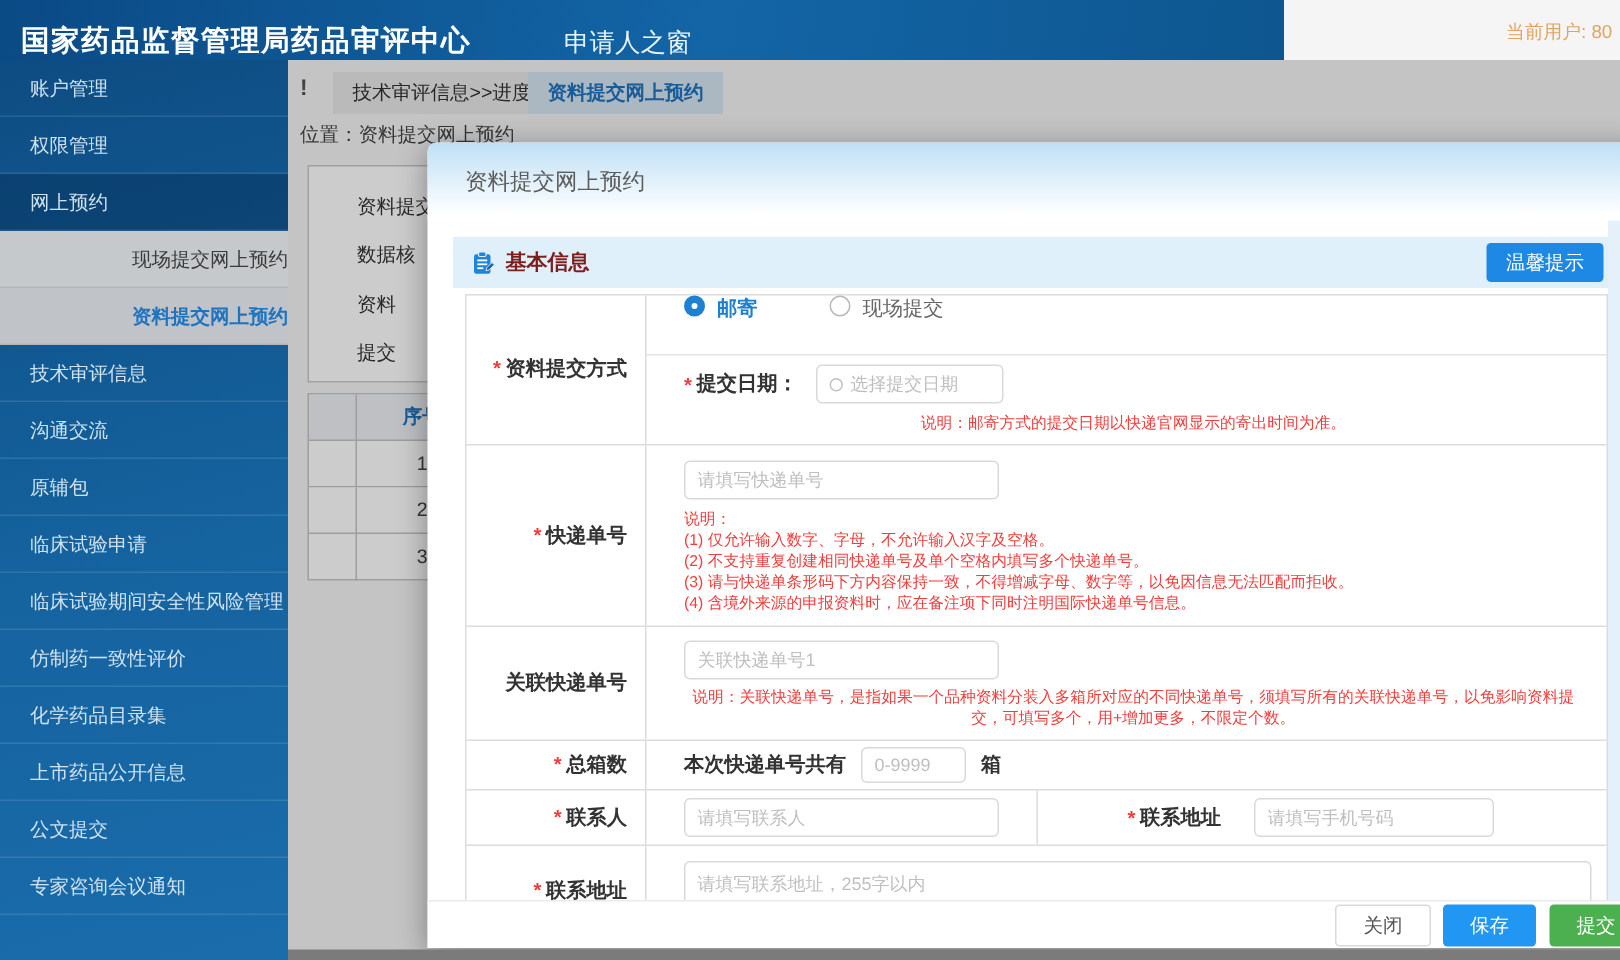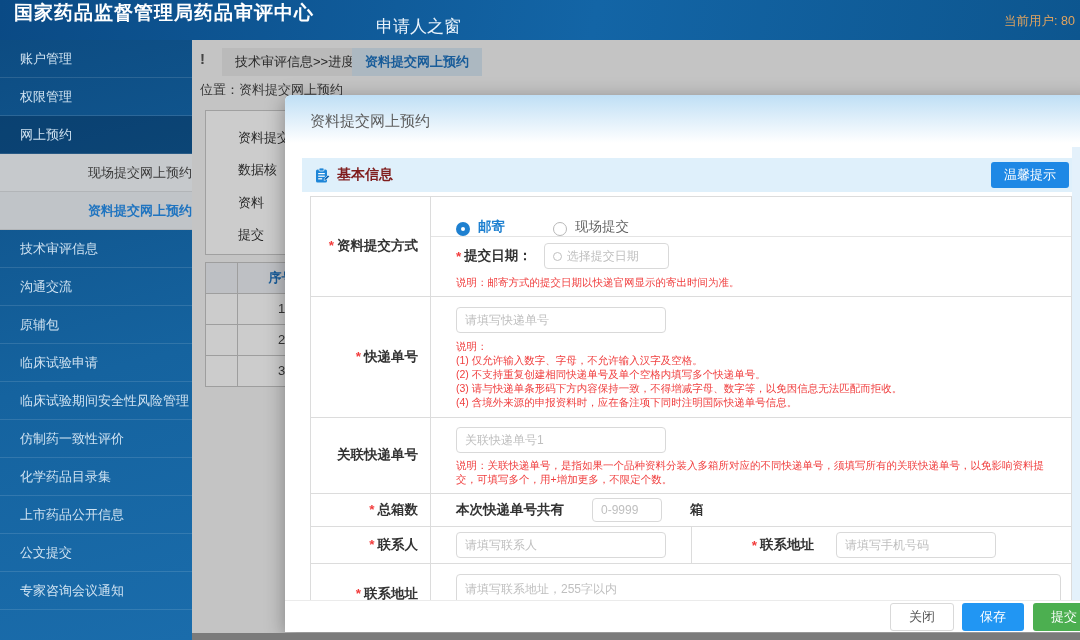--- a/index.html
+++ b/index.html
@@ -1,22 +1,22 @@
 <!DOCTYPE html>
 <html><head>
 <meta charset="utf-8">
 <style>
   * { margin:0; padding:0; box-sizing:border-box; }
   body { font-family:"Liberation Sans","DejaVu Sans",sans-serif; }
   .root { position:relative; width:1080px; height:640px; overflow:hidden; background:#f5f5f5; }
 
   
-  .topbar { position:absolute; left:0; top:0; width:1080px; height:40px;
+  .topbar { position:absolute; left:0; top:0; width:856px; height:40px;
     background:linear-gradient(100deg,#0a4a85 0%,#1365a6 55%,#0d568f 100%);
-    display:flex; align-items:flex-start; z-index:6; }
+    display:flex; align-items:flex-end; z-index:6; }
   .brand { color:#fff; font-size:19px; font-weight:bold; margin-left:14px; letter-spacing:1px; }
   .portal { color:#e8f2fb; font-size:17px; margin-left:62px;margin-top:15px; }
   .topuser { position:absolute; left:1004px; top:13px; color:#e2a45f; font-size:12.5px; white-space:nowrap; }
 
   
   .sidebar { position:absolute; left:0; top:40px; width:192px; height:600px;
     background:linear-gradient(165deg,#0d4c82 0%,#15639f 55%,#1a6cab 100%); z-index:6; }
   .nav-item { height:38px; line-height:37px; padding-left:20px; color:#cfe2f1; font-size:13px;
     border-bottom:1px solid rgba(255,255,255,0.12); white-space:nowrap; overflow:hidden; cursor:pointer; }
   .nav-item.parent-open { background:rgba(0,25,55,0.28); }
@@ -64,43 +64,43 @@
     padding:0 13px; border:none; border-radius:3px; cursor:pointer; }
 
   .form-table { margin:4px 0 0 8px; width:762px; border:1px solid #dcdcdc; font-size:13.5px; color:#333; }
   .frow { display:flex; border-bottom:1px solid #dcdcdc; }
   .frow:last-child { border-bottom:none; }
   .flabel { width:120px; flex:0 0 120px; display:flex; align-items:center; justify-content:flex-end;
     padding-right:12px; font-weight:bold; border-right:1px solid #dcdcdc; text-align:right; line-height:1.25; }
   .fvalue { flex:1; min-width:0; }
   .req { color:#f23c3c; margin-right:3px; font-weight:bold; }
 
-  .radio-row { height:40px; display:flex; align-items:flex-end; padding-left:25px; border-bottom:1px solid #e4e4e4; }
+  .radio-row { height:40px; display:flex; align-items:flex-start; padding-left:25px; border-bottom:1px solid #e4e4e4; }
   .radio-dot { width:14px; height:14px; border-radius:50%; position:relative; flex:0 0 14px; cursor:pointer; }
   .radio-dot.on { background:#1e80d0; }
   .radio-dot.on::after { content:''; position:absolute; left:5px; top:5px; width:4px; height:4px;
     border-radius:50%; background:#fff; }
   .radio-dot.off { background:#fff; border:1px solid #b8b8b8; }
   .radio-lbl { margin:0 0 0 8px; font-weight:bold; }
   .radio-lbl.on { color:#1e80d0; }
   .radio-lbl.off { color:#666; font-weight:normal; }
   .date-row { height:38px; display:flex; align-items:center; padding-left:25px; }
   .date-box { width:125px; height:26px; border:1px solid #d9d9d9; border-radius:4px; margin-left:12px;
     display:flex; align-items:center; padding-left:8px; cursor:pointer; background:#fff; }
   .clock-ic { width:9px; height:9px; border:1px solid #c0c0c0; border-radius:50%; flex:0 0 9px; }
   .ph { color:#bfbfbf; font-size:12px; margin-left:5px; white-space:nowrap; }
-  .note { color:#f03e3e; font-size:10.5px; line-height:14px; padding:0 16px 7px 25px; }
+  .note { color:#f03e3e; font-size:10.5px; line-height:14px; padding:0 16px 7px 25px;text-align:center; }
   .note-lines { color:#f03e3e; font-size:10.5px; line-height:14px; padding:6px 8px 8px 25px; }
 
   input.txt { height:26px; border:1px solid #d9d9d9; border-radius:4px; padding:0 8px; font-size:12px;
     color:#333; outline:none; font-family:inherit; }
   input.txt::placeholder { color:#bfbfbf; }
   .pad-v { padding:10px 0 0 25px; }
   .boxes-row { height:32px; display:flex; align-items:center; padding-left:25px; font-weight:bold; }
-  .boxes-row input { width:70px; height:24px; margin:0 28px; }
+  .boxes-row input { width:70px; height:24px; margin:0 10px; }
   .contact-val { display:flex; align-items:center; padding-left:25px; width:260px; flex:0 0 260px; }
   .flabel2 { width:135px; flex:0 0 135px; display:flex; align-items:center; justify-content:flex-end;
     padding-right:12px; font-weight:bold; border-left:1px solid #dcdcdc; }
   .fvalue2 { flex:1; display:flex; align-items:center; padding-left:10px; }
   .addr-row { height:60px; }
   .addr-val { padding:10px 0 0 25px; }
   textarea.addr { width:605px; height:60px; border:1px solid #d9d9d9; border-radius:4px; padding:6px 8px;
     font-size:12px; font-family:inherit; resize:none; outline:none; color:#333; }
   textarea.addr::placeholder { color:#bfbfbf; }
 

